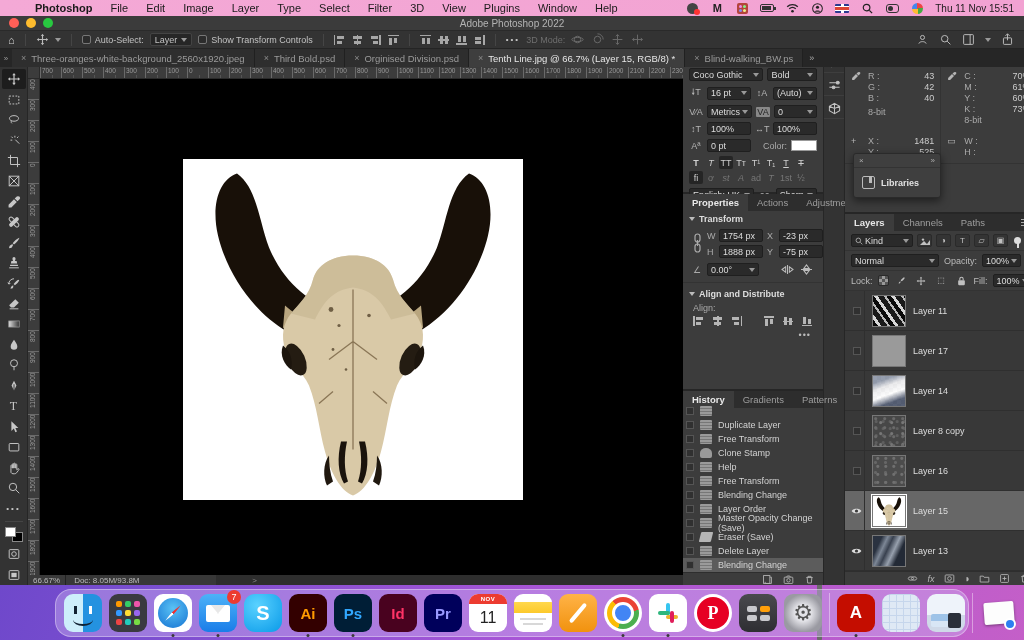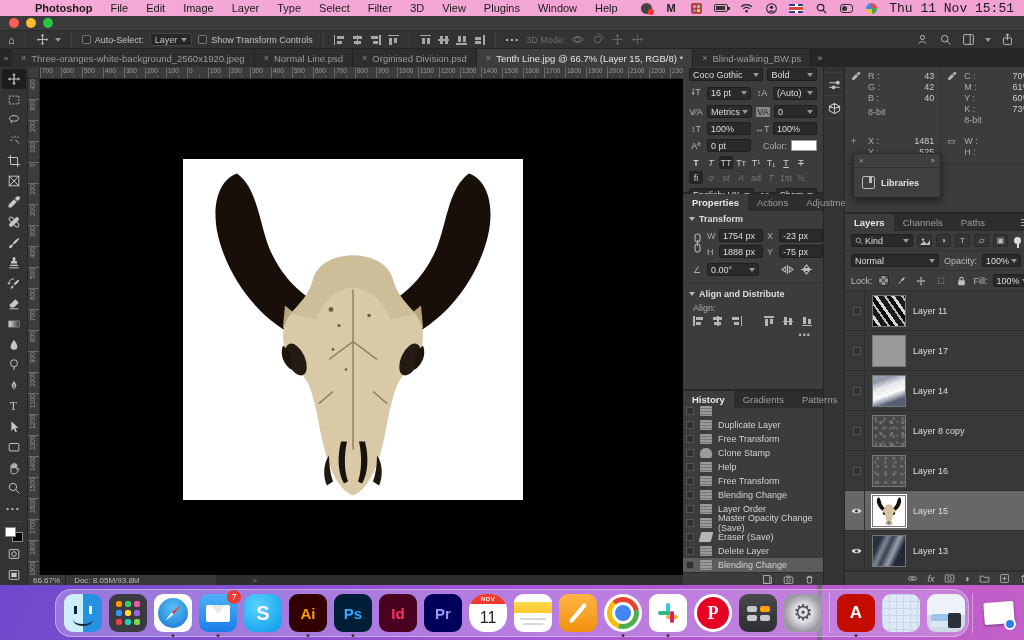--- a/index.html
+++ b/index.html
@@ -9,21 +9,21 @@
   
   .wallpaper{position:absolute;inset:0;background:linear-gradient(110deg,#5f3fc4 0%,#7b4fd0 30%,#a855d6 60%,#c45fc8 100%);}
 
   
   .menubar{position:absolute;left:0;top:0;width:1024px;height:16px;background:linear-gradient(90deg,#f4a9d6,#f2a2d2);display:flex;align-items:center;color:#1a1a1a;font-size:11px;z-index:50;}
   .menubar .apple{margin:0 12px 0 14px;font-size:12px;}
   .menus{display:flex;gap:0;}
   .menus>span{padding:0 9px;}
   .menus>span:first-child{font-weight:bold;}
   .mb-right{margin-left:auto;display:flex;align-items:center;gap:11px;padding-right:10px;}
-  .mb-right .clock{font-size:13px;font-family:Liberation Mono, monospace;}
+  .mb-right .clock{font-size:10px;}
   .mbi{display:inline-flex;align-items:center;justify-content:center;width:14px;height:12px;font-size:10px;color:#222;}
   .icon-rec{width:11px;height:11px;border-radius:50%;background:#444;position:relative;}
   .icon-rec::after{content:"";position:absolute;right:-2px;bottom:-1px;width:6px;height:6px;border-radius:50%;background:#f33;}
   .icon-m{font-weight:bold;font-size:11px;}
   .icon-ext{width:11px;height:11px;background:#b4443c;border-radius:2px;position:relative;}
   .icon-ext::after{content:"";position:absolute;left:2px;top:2px;width:3px;height:3px;background:#e8e;border-radius:50%;box-shadow:4px 0 0 #8e8,0 4px 0 #88e,4px 4px 0 #ee8;}
   .icon-batt{width:15px;height:8px;border:1px solid #333;border-radius:2px;position:relative;}
   .icon-batt::before{content:"";position:absolute;left:1px;top:1px;bottom:1px;width:9px;background:#333;}
   .icon-batt::after{content:"";position:absolute;right:-3px;top:2px;width:2px;height:3px;background:#333;}
   .icon-flag{width:14px;height:9px;background:#2b3990;position:relative;overflow:hidden;border-radius:1px;}
@@ -205,21 +205,21 @@
   .d-safari .comp::after{content:"";position:absolute;left:50%;top:50%;width:3px;height:22px;background:linear-gradient(#e33 50%,#fff 50%);transform:translate(-50%,-50%) rotate(45deg);clip-path:polygon(50% 0,100% 50%,50% 100%,0 50%);}
   .d-mail{background:linear-gradient(#4db2f8,#1a7de8);}
   .d-mail .env{width:24px;height:17px;background:#fff;border-radius:2px;position:relative;overflow:hidden;}
   .d-mail .env::after{content:"";position:absolute;left:-3px;top:-9px;width:30px;height:17px;background:#e8e8e8;transform:rotate(0);clip-path:polygon(0 0,50% 100%,100% 0);border-bottom:1px solid #bbb;}
   .badge{position:absolute;top:-4px;right:-4px;min-width:14px;height:14px;border-radius:7px;background:#ec3b30;color:#fff;font-size:9px;display:flex;align-items:center;justify-content:center;padding:0 3px;font-weight:normal;}
   .d-skype{background:radial-gradient(circle at 35% 30%,#5ad2ff,#0a9ae8);border-radius:11px;color:#fff;font-size:20px;}
   .d-ai{background:#330000;color:#ff9a00;font-size:15px;}
   .d-ps{background:#001e36;color:#31a8ff;font-size:15px;}
   .d-id{background:#49021f;color:#ff3366;font-size:15px;}
   .d-pr{background:#00005b;color:#9999ff;font-size:15px;}
-  .d-cal{background:#fff;flex-direction:column;overflow:hidden;border-radius:16px;}
+  .d-cal{background:#fff;flex-direction:column;overflow:hidden;border-radius:9px;}
   .d-cal .calm{width:100%;height:10px;background:#ec3b30;color:#fff;font-size:6px;display:flex;align-items:center;justify-content:center;letter-spacing:.5px;}
   .d-cal .cald{flex:1;display:flex;align-items:center;justify-content:center;color:#222;font-size:16px;font-weight:normal;}
   .d-notes{background:#fff;flex-direction:column;overflow:hidden;border-radius:9px;}
   .d-notes .ntop{width:100%;height:11px;background:linear-gradient(#ffd84d,#fcc92b);}
   .d-notes .nln{width:26px;height:2px;background:#d8d8d8;margin-top:5px;}
   .d-pages{background:linear-gradient(#ffb347,#f1920e);}
   .d-pages .pen{width:4px;height:24px;background:#fff;transform:rotate(40deg);border-radius:2px;}
   .d-chrome{background:#fff;border-radius:50%;}
   .d-chrome .cwheel{width:32px;height:32px;border-radius:50%;background:conic-gradient(from -40deg,#ea4335 0 33%,#4caf50 0 66%,#fbbc05 0 100%);position:relative;}
   .d-chrome .cwheel::after{content:"";position:absolute;left:50%;top:50%;transform:translate(-50%,-50%);width:16px;height:16px;border-radius:50%;background:#4285f4;border:3px solid #fff;}
@@ -338,20 +338,21 @@
     <span class="clock">Thu 11 Nov 15:51</span>
   </div>
 </div>
 
 <div class="titlebar">
   <div class="lights">
     <span class="light l-red"></span>
     <span class="light l-yel"></span>
     <span class="light l-grn"></span>
   </div>
+  <span class="win-title">Adobe Photoshop 2022</span>
 </div>
 
 <div class="optionsbar">
   <span class="ob-home">⌂</span>
   <span class="ob-sep"></span>
   <svg class="oi" viewBox="0 0 16 16">
       <path d="M8 1 L10 3.6 H8.7 V7.3 H12.4 V6 L15 8 L12.4 10 V8.7 H8.7 V12.4 H10 L8 15 L6 12.4 H7.3 V8.7 H3.6 V10 L1 8 L3.6 6 V7.3 H7.3 V3.6 H6 Z" fill="#bbb" stroke="none"></path>
     </svg>
   <span class="dar"></span>
   <span class="ob-sep"></span>
@@ -454,21 +455,21 @@
 </div>
 
 <div class="tabbar">
   <span class="tab-chev">»</span>
   <span class="dtab">
       <span class="x">×</span>
       <span>Three-oranges-white-background_2560x1920.jpeg</span>
     </span>
   <span class="dtab">
       <span class="x">×</span>
-      <span>Normal Line.psd</span>
+      <span>Third Bold.psd</span>
     </span>
   <span class="dtab">
       <span class="x">×</span>
       <span>Orginised Division.psd</span>
     </span>
   <span class="dtab active">
       <span class="x">×</span>
       <span>Tenth Line.jpg @ 66.7% (Layer 15, RGB/8) *</span>
     </span>
   <span class="dtab">

